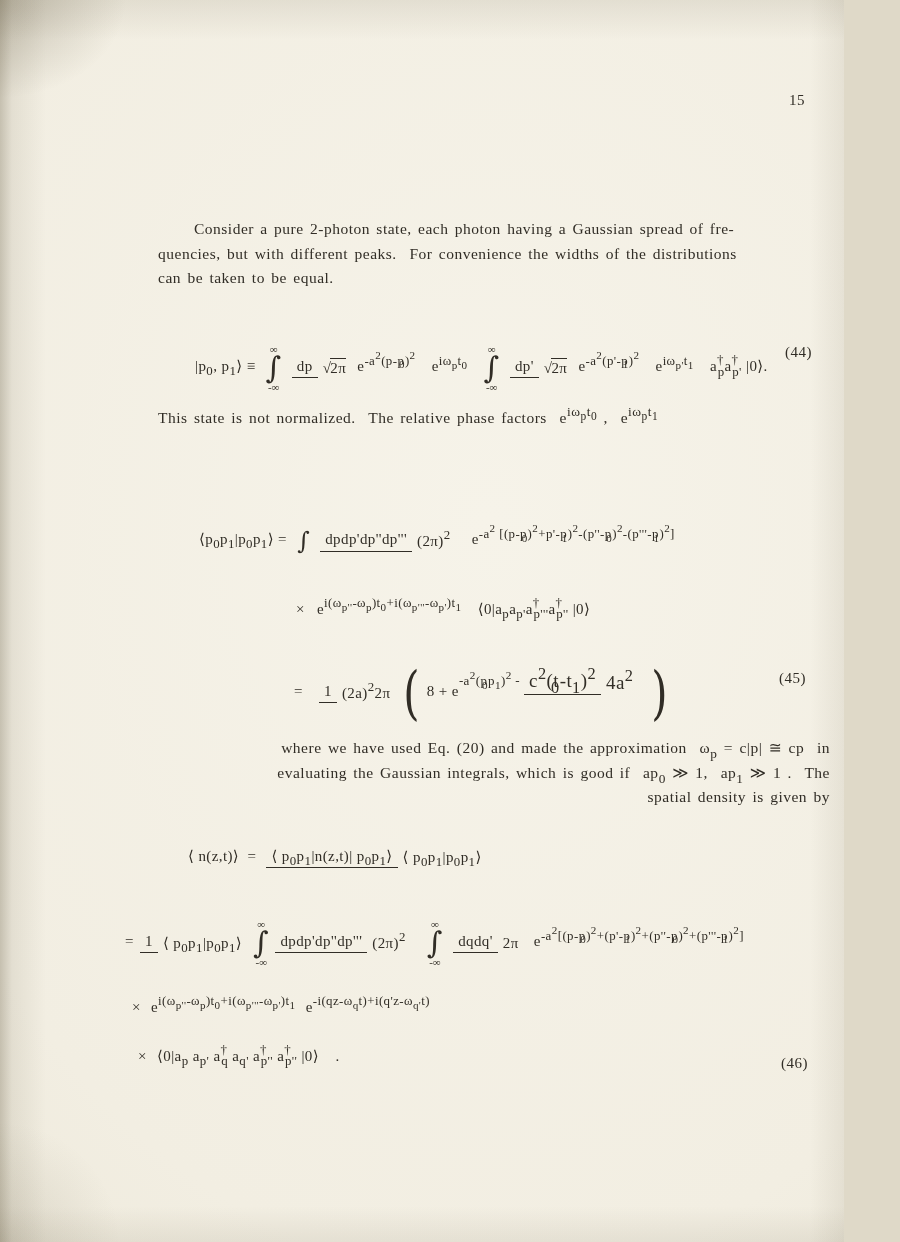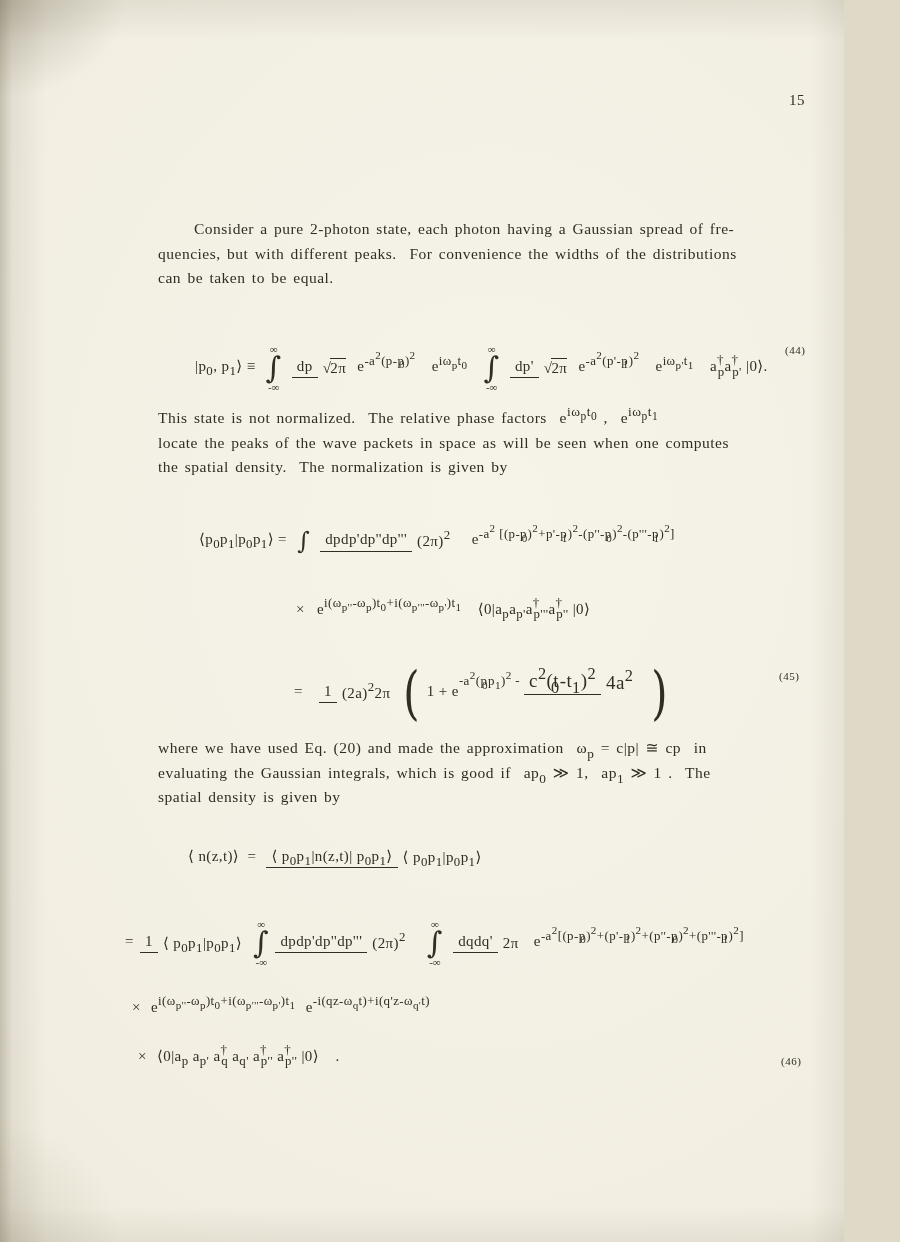--- a/index.html
+++ b/index.html
@@ -18,21 +18,21 @@
       radial-gradient(130% 110% at 58% 42%, #f6f3e9 0%, #f2eee2 55%, #eae5d5 88%, #e3ddcc 100%);
   }
   .pagenum{position:absolute;font-size:15px;letter-spacing:0.5px;}
   .para{
     position:absolute;width:672px;
     font-size:15.5px;line-height:24.6px;
     letter-spacing:0.5px;word-spacing:2px;
   }
   .indent{text-indent:36px;}
   .eq{position:absolute;white-space:nowrap;font-size:15px;letter-spacing:0.4px;line-height:20px;}
-  .eqnum{position:absolute;font-size:11px;letter-spacing:0.5px;}
+  .eqnum{position:absolute;font-size:15px;letter-spacing:0.5px;}
   
   .sup{font-size:0.86em;vertical-align:0.52em;line-height:0;}
   .sub{font-size:0.86em;vertical-align:-0.34em;line-height:0;}
   .sup + .sub{margin-left:-0.48em;}
   .ovl{border-top:1.2px solid currentColor;margin-left:-1px;padding-top:0.5px;}
   
   .frac{display:inline-flex;flex-direction:row;vertical-align:middle;text-align:center;line-height:1.25;}
   .frac .num{border-bottom:1.2px solid #312d26;padding:0 5px 1.5px;}
   .frac .den{padding:1.5px 5px 0;}
   
@@ -81,21 +81,20 @@
         <span class="den">√<span class="ovl">2π</span></span>
       </span>
     <span class="mlt">e<span class="sup">-a<span class="sup">2</span>(p'-p<span class="sub">1</span>)<span class="sup">2</span></span></span>
     <span class="ml2">e<span class="sup">iω<span class="sub">p'</span>t<span class="sub">1</span></span></span>
     <span class="ml2">a<span class="sup">†</span><span class="sub">p</span>a<span class="sup">†</span><span class="sub">p'</span> |0⟩.</span>
   </div>
   <div class="eqnum" style="left:785px;top:344px;">(44)</div>
 
   <div class="para" style="left:158px;top:406px;">
     <span>This state is not normalized.&nbsp; The relative phase factors&nbsp; </span><span>e<span class="sup">iω<span class="sub">p</span>t<span class="sub">0</span></span></span><span>&nbsp;,&nbsp; </span><span>e<span class="sup">iω<span class="sub">p</span>t<span class="sub">1</span></span></span><br>
-    <span>locate the peaks of the wave packets in space as will be seen when one computes<br>the spatial density.&nbsp; The normalization is given by</span>
   </div>
 
   <div class="eq" style="left:199px;top:528px;">
     <span>⟨p<span class="sub">0</span>p<span class="sub">1</span>|p<span class="sub">0</span>p<span class="sub">1</span>⟩ =</span>
     <span class="ig-plain ml1">∫</span>
     <span class="frac ml1">
         <span class="num">dpdp'dp''dp'''</span>
         <span class="den">(2π)<span class="sup">2</span></span>
       </span>
     <span class="ml2">e<span class="sup">-a<span class="sup">2</span> [(p-p<span class="sub">0</span>)<span class="sup">2</span>+p'-p<span class="sub">1</span>)<span class="sup">2</span>-(p''-p<span class="sub">0</span>)<span class="sup">2</span>-(p'''-p<span class="sub">1</span>)<span class="sup">2</span>]</span></span>
@@ -107,29 +106,29 @@
     <span class="ml2">⟨0|a<span class="sub">p</span>a<span class="sub">p'</span>a<span class="sup">†</span><span class="sub">p'''</span>a<span class="sup">†</span><span class="sub">p''</span> |0⟩</span>
   </div>
 
   <div class="eq" style="left:294px;top:669px;">
     <span>=</span>
     <span class="frac ml2">
         <span class="num">1</span>
         <span class="den">(2a)<span class="sup">2</span>2π</span>
       </span>
     <span class="bigp">(</span>
-    <span>1 + e</span><span class="supgrp"><span>-a<span class="sup">2</span>(p<span class="sub">0</span>p<span class="sub">1</span>)<span class="sup">2</span> -</span><span class="frac">
+    <span>8 + e</span><span class="supgrp"><span>-a<span class="sup">2</span>(p<span class="sub">0</span>p<span class="sub">1</span>)<span class="sup">2</span> -</span><span class="frac">
           <span class="num">c<span class="sup">2</span>(t<span class="sub">0</span>-t<span class="sub">1</span>)<span class="sup">2</span></span>
           <span class="den">4a<span class="sup">2</span></span>
         </span></span>
     <span class="bigp ml1">)</span>
   </div>
   <div class="eqnum" style="left:779px;top:670px;">(45)</div>
 
-  <div class="para" style="left:158px;top:736px;">where we have used Eq. (20) and made the approximation&nbsp; ω<span class="sub">p</span> = c|p| ≅ cp&nbsp; in<br>evaluating the Gaussian integrals, which is good if&nbsp; ap<span class="sub">0</span> ≫ 1,&nbsp; ap<span class="sub">1</span> ≫ 1 .&nbsp; The<br>spatial density is given by</div>
+  <div class="para" style="left:158px;top:736px;text-align:right;">where we have used Eq. (20) and made the approximation&nbsp; ω<span class="sub">p</span> = c|p| ≅ cp&nbsp; in<br>evaluating the Gaussian integrals, which is good if&nbsp; ap<span class="sub">0</span> ≫ 1,&nbsp; ap<span class="sub">1</span> ≫ 1 .&nbsp; The<br>spatial density is given by</div>
 
   <div class="eq" style="left:188px;top:846px;">
     <span>⟨ n(z,t)⟩&nbsp; =</span>
     <span class="frac ml1">
         <span class="num">⟨ p<span class="sub">0</span>p<span class="sub">1</span>|n(z,t)| p<span class="sub">0</span>p<span class="sub">1</span>⟩</span>
         <span class="den">⟨ p<span class="sub">0</span>p<span class="sub">1</span>|p<span class="sub">0</span>p<span class="sub">1</span>⟩</span>
       </span>
   </div>
 
   <div class="eq" style="left:125px;top:918px;">

